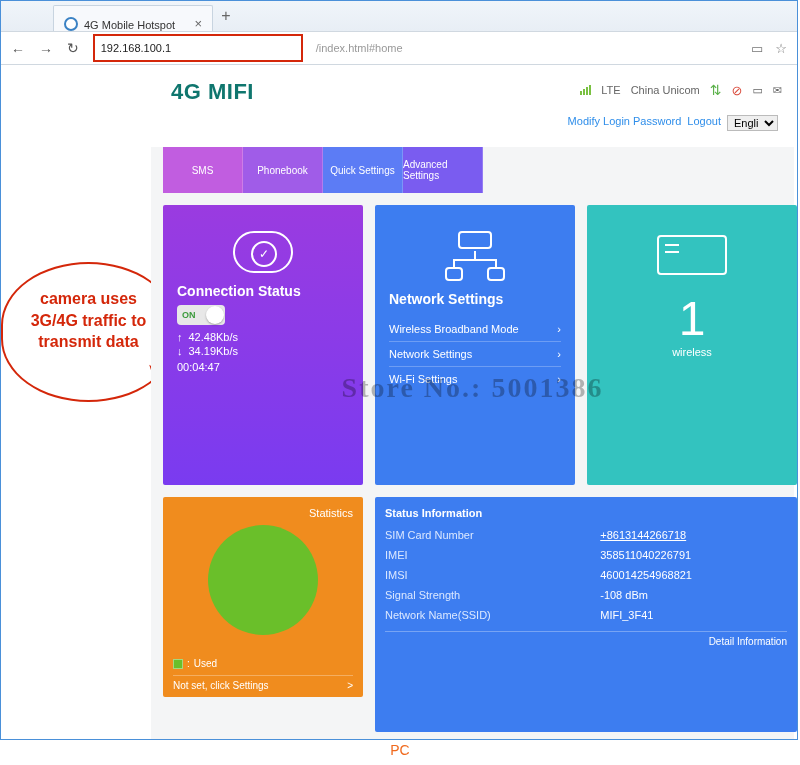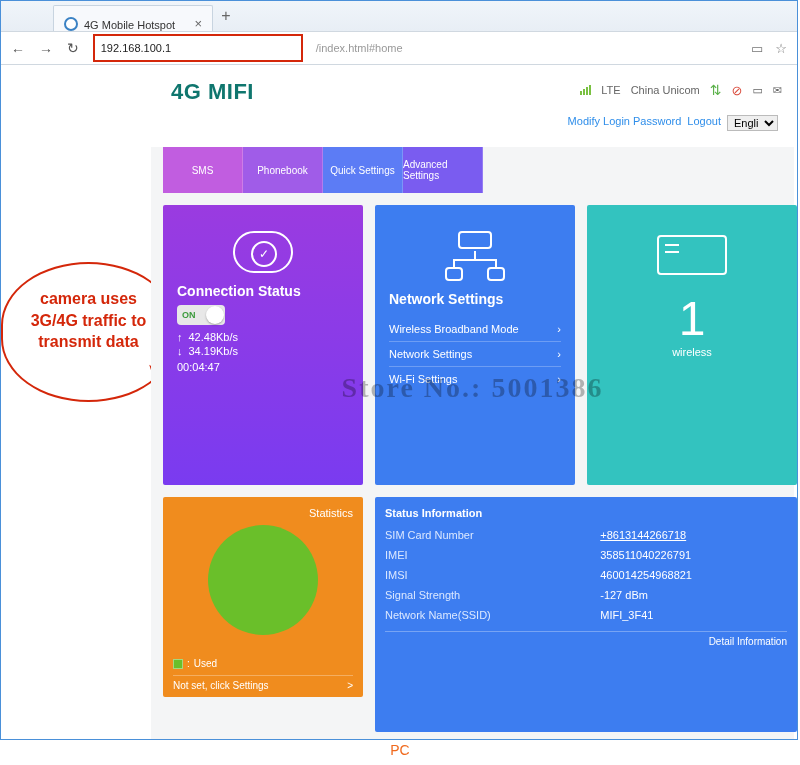--- a/index.html
+++ b/index.html
@@ -255,21 +255,21 @@
             <tr>
                   <td>IMEI</td>
                   <td>358511040226791</td>
                 </tr>
             <tr>
                   <td>IMSI</td>
                   <td>460014254968821</td>
                 </tr>
             <tr>
                   <td>Signal Strength</td>
-                  <td>-127 dBm</td>
+                  <td>-108 dBm</td>
                 </tr>
             <tr>
                   <td>Network Name(SSID)</td>
                   <td>MIFI_3F41</td>
                 </tr>
           </tbody>
             </table>
           <div class="detail">Detail Information</div>
         </div>
       </div>

